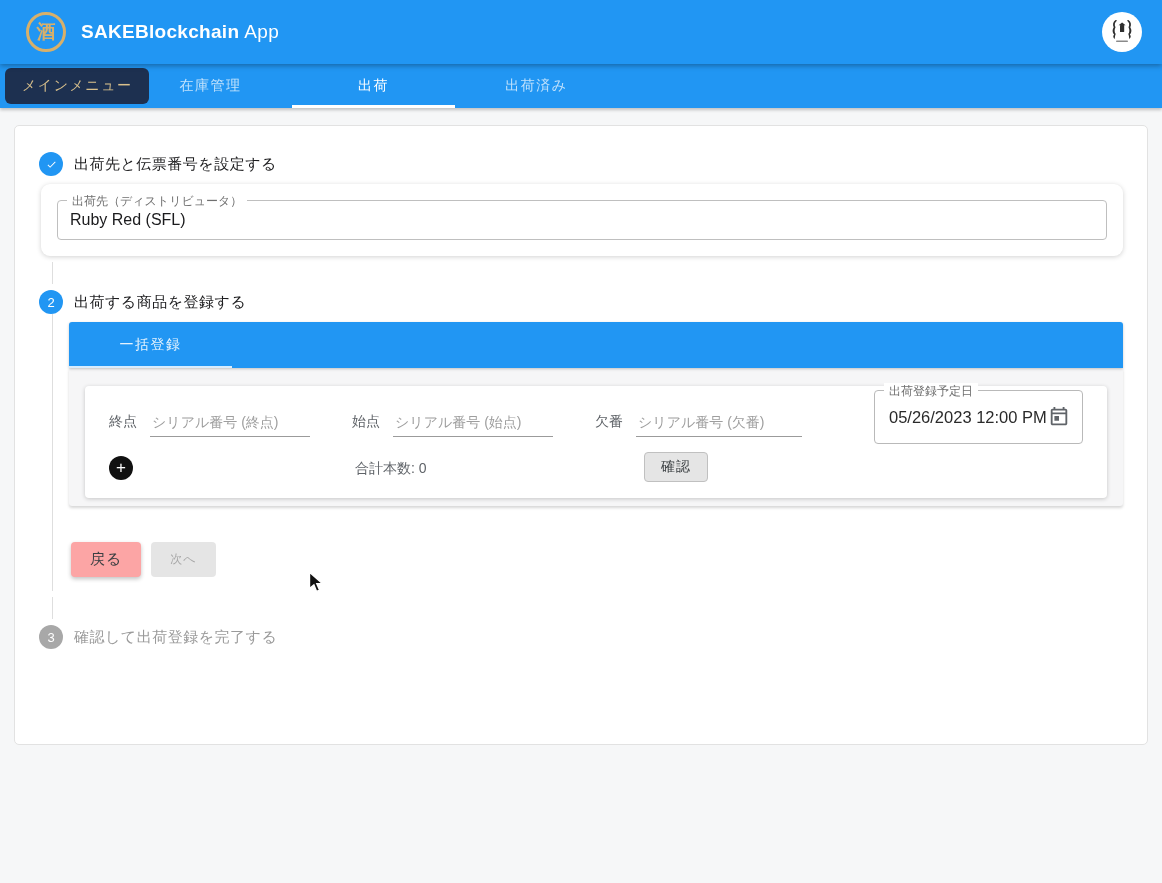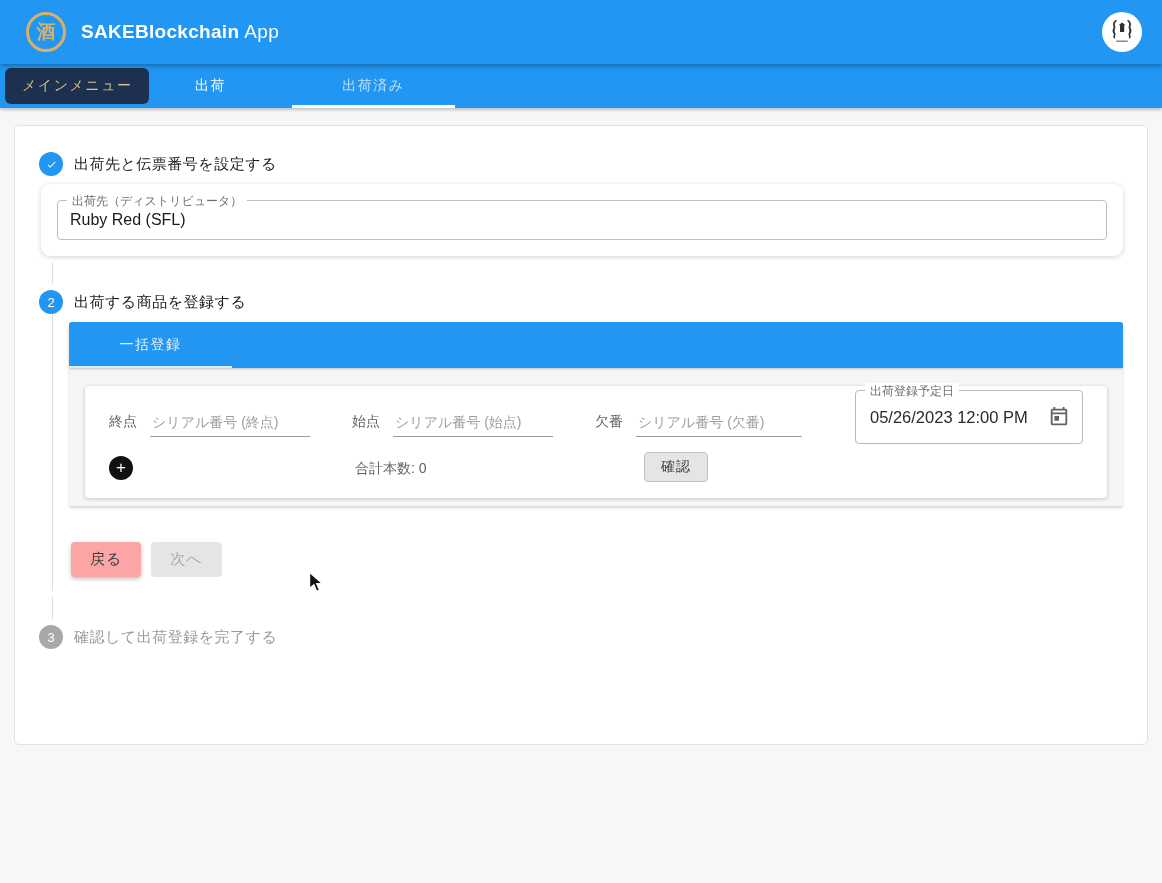--- a/index.html
+++ b/index.html
@@ -112,21 +112,21 @@
   .row1 { display:flex; align-items:center; padding-left:8px; }
   .sgroup { display:flex; align-items:center; margin-right:42px; margin-top:10px; }
   .slabel { font-size:14px; color:#5f6368; margin-right:13px; }
   .sinput {
     width:160px; border:none; border-bottom:1px solid #9b9b9b; font-size:14px;
     padding:6px 2px; background:transparent; outline:none; color:#333;
     font-family:inherit;
   }
   .sinput::placeholder { color:#9e9e9e; opacity:1; }
   .datebox {
-    margin-left:auto; margin-right:8px; width:228px; height:54px;
+    margin-left:auto; margin-right:8px; width:209px; height:54px;
     border:1px solid #b9b9b9; border-radius:4px; position:relative;
     display:flex; align-items:center; padding:0 10px 0 14px; background:#fff;
   }
   .date-value { font-size:16.5px; color:#2a2a2a; white-space:nowrap; }
   .cal-btn {
     margin-left:auto; width:26px; height:26px; border:none; background:transparent;
     display:flex; align-items:center; justify-content:center; cursor:pointer; padding:0;
   }
   .row2 { position:relative; height:36px; margin-top:4px; }
   .plus-btn {
@@ -142,21 +142,21 @@
     font-family:inherit;
   }
   .btnrow { margin:36px 0 0 2px; display:flex; gap:10px; }
   .back-btn {
     padding:8px 19px; background:#fca5a5; border:none; border-radius:4px;
     font-size:15px; color:#3c4043; box-shadow:0 2px 4px rgba(0,0,0,.24);
     cursor:pointer; letter-spacing:1px; font-family:inherit;
   }
   .next-btn {
     padding:8px 19px; background:rgba(0,0,0,.10); border:none; border-radius:4px;
-    font-size:15px; color:rgba(0,0,0,.28); cursor:default; letter-spacing:1px;
+    font-size:12px; color:rgba(0,0,0,.28); cursor:default; letter-spacing:1px;
     font-family:inherit;
   }
 
   .cursor { position:absolute; left:308px; top:571px; z-index:10; pointer-events:none; }
 </style>
 </head>
 <body>
 
 <header class="appbar">
   <div class="logo-circle">
@@ -174,20 +174,21 @@
         <path d="M13.6 10.2l3.5-2.8 3.5 2.8z"></path>
       </g>
       <rect x="11" y="25.5" width="12" height="1.4" rx="0.7" fill="#8a8a8a"></rect>
     </svg>
   </div>
 </header>
 
 <nav class="navbar">
   <button class="menu-btn">メインメニュー</button>
   <div class="tabs">
+    <div class="tab">在庫管理</div>
     <div class="tab active">出荷</div>
     <div class="tab">出荷済み</div>
     <div class="tab-indicator"></div>
   </div>
 </nav>
 
 <main class="page">
   <div class="card">
 
     <div class="step-row">

